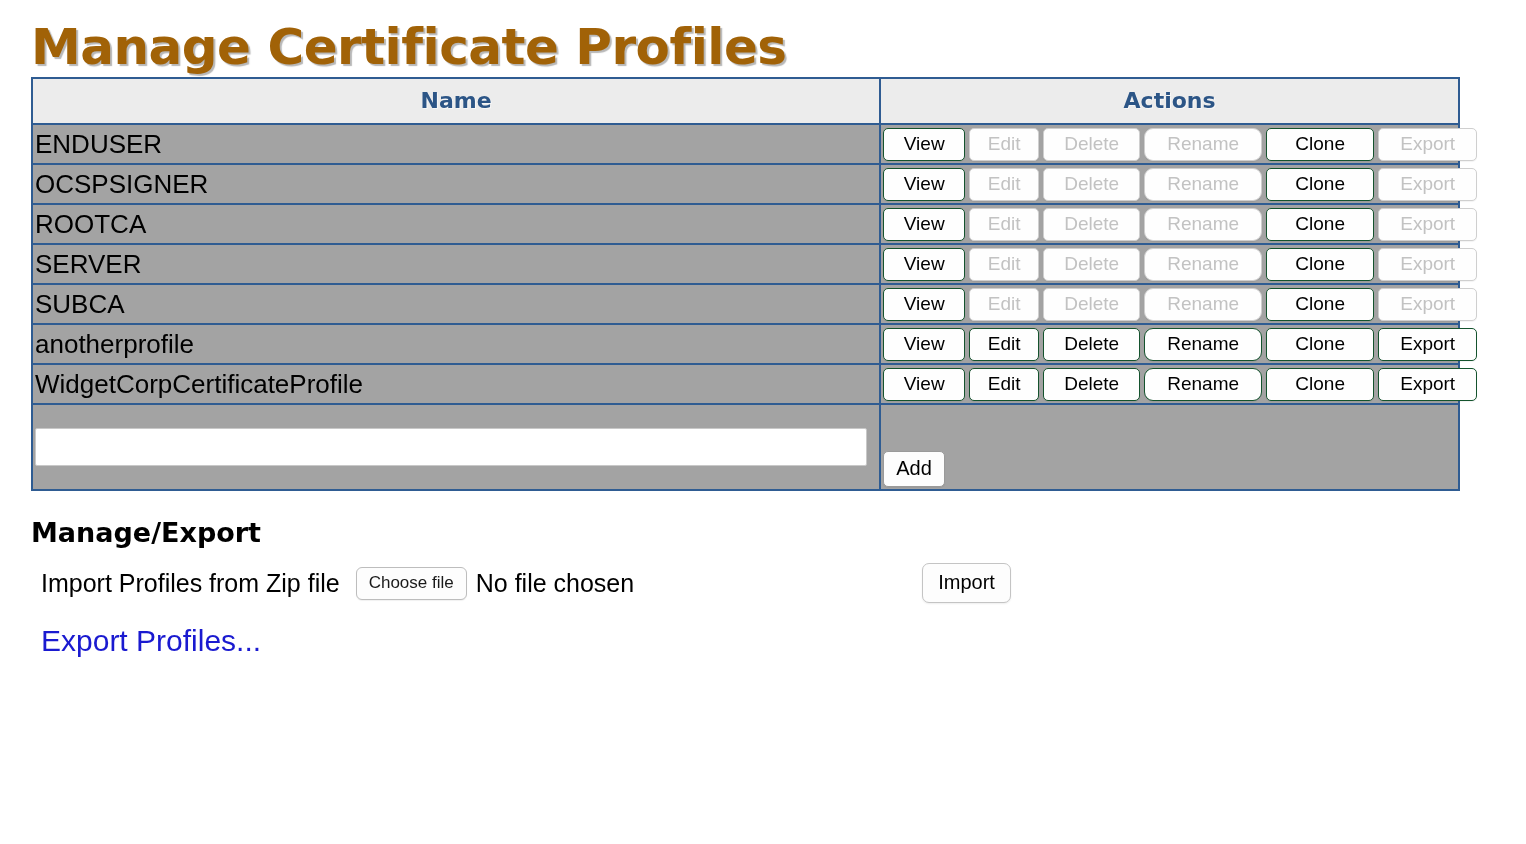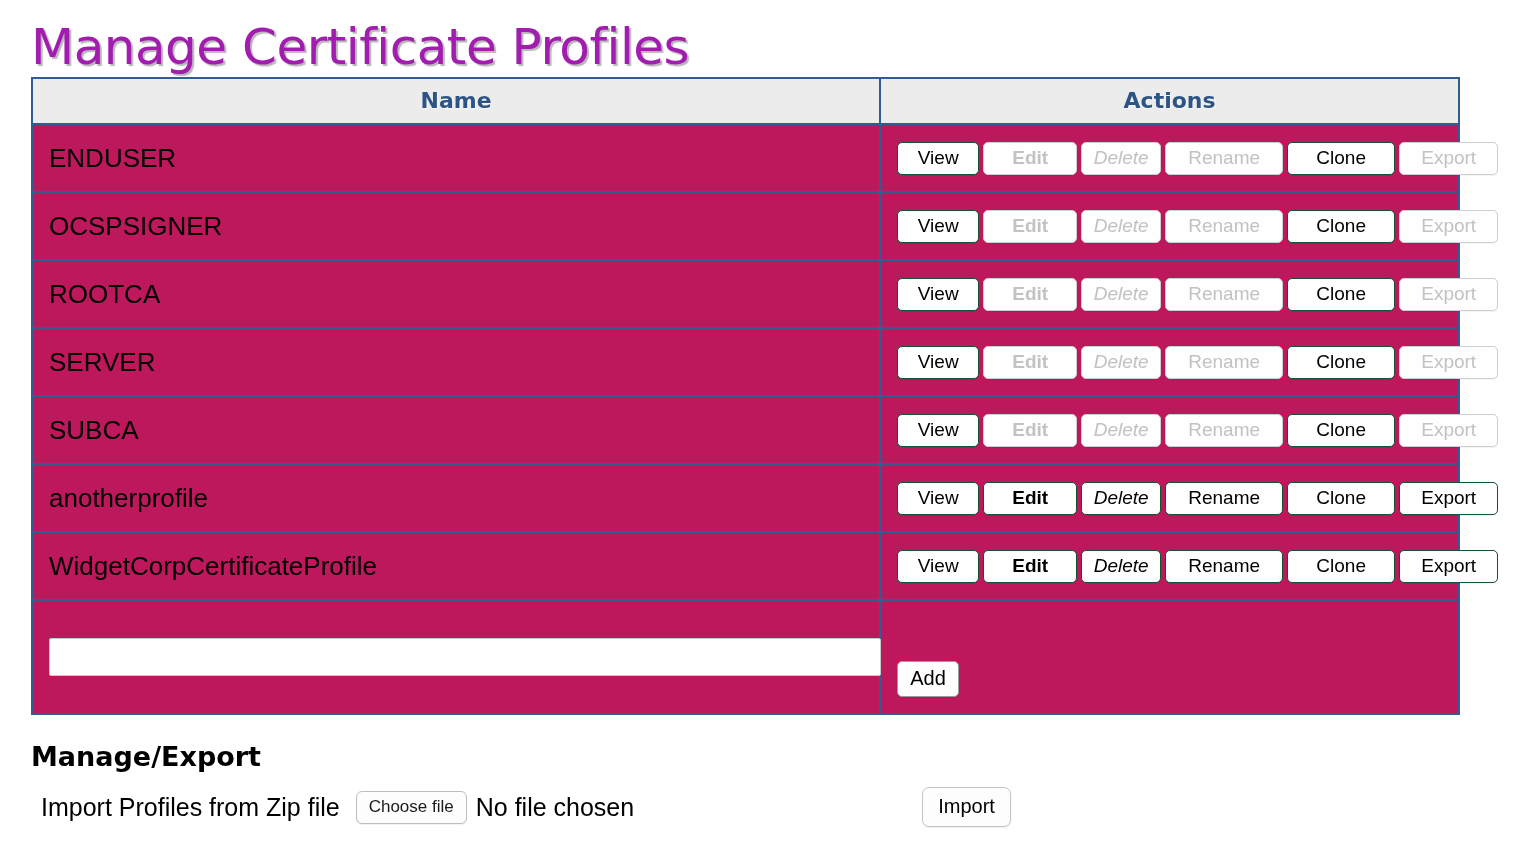--- a/index.html
+++ b/index.html
@@ -16,22 +16,22 @@
   }
   .page {
     padding: 0 0 0 31px;
     box-sizing: border-box;
   }
 
   
   .page-title {
     font-family: "DejaVu Sans", sans-serif;
     font-size: 50px;
-    font-weight: normal;
-    color: #a21caf;
+    font-weight: bold;
+    color: #a16207;
     margin: 0;
     padding: 18px 0 0 0;
     line-height: 1.18;
     letter-spacing: -0.5px;
     text-shadow: 2px 2px 1px rgba(170,170,170,0.85);
   }
   .section-title {
     font-family: "DejaVu Sans", sans-serif;
     font-size: 27px;
     font-weight: bold;
@@ -67,23 +67,23 @@
     padding: 9px 4px 10px 4px;
     border-bottom: 2px solid #2f5c92;
     border-right: 2px solid #2f5c92;
     text-shadow: 1px 1px 0 rgba(255,255,255,0.6);
   }
   .profiles-table th:last-child { border-right: none; }
 
   .profiles-table td {
     border-bottom: 2px solid #2f5c92;
     border-right: 2px solid #2f5c92;
-    padding: 16px;
+    padding: 2px;
     vertical-align: middle;
-    background: #be185d;
+    background: #a3a3a3;
   }
   .profiles-table td:last-child { border-right: none; }
   .profiles-table tr.add-row td { border-bottom: none; }
 
   .name-cell {
     font-size: 26px;
     color: #000000;
     padding: 7px 0 8px 8px;
     height: 34px;
     line-height: 34px;
@@ -113,23 +113,23 @@
     text-align: center;
     cursor: default;
     vertical-align: middle;
   }
   .btn.enabled {
     color: #000000;
     border: 1px solid #14532d;
     cursor: pointer;
   }
   .btn.w-view    { width: 82px; }
-  .btn.w-edit    { width: 94px; font-weight: bold; }
-  .btn.w-delete  { width: 80px; font-style: italic; }
-  .btn.w-rename  { width: 118px; }
+  .btn.w-edit    { width: 70px; }
+  .btn.w-delete  { width: 97px; }
+  .btn.w-rename  { width: 118px; border-radius: 9px; }
   .btn.w-clone   { width: 108px; }
   .btn.w-export  { width: 99px; margin-right: 0; }
 
   .btn-add {
     display: inline-block;
     font-family: "Liberation Sans", sans-serif;
     font-size: 20px;
     line-height: 24px;
     padding: 4px 12px 6px 12px;
     border-radius: 5px;

